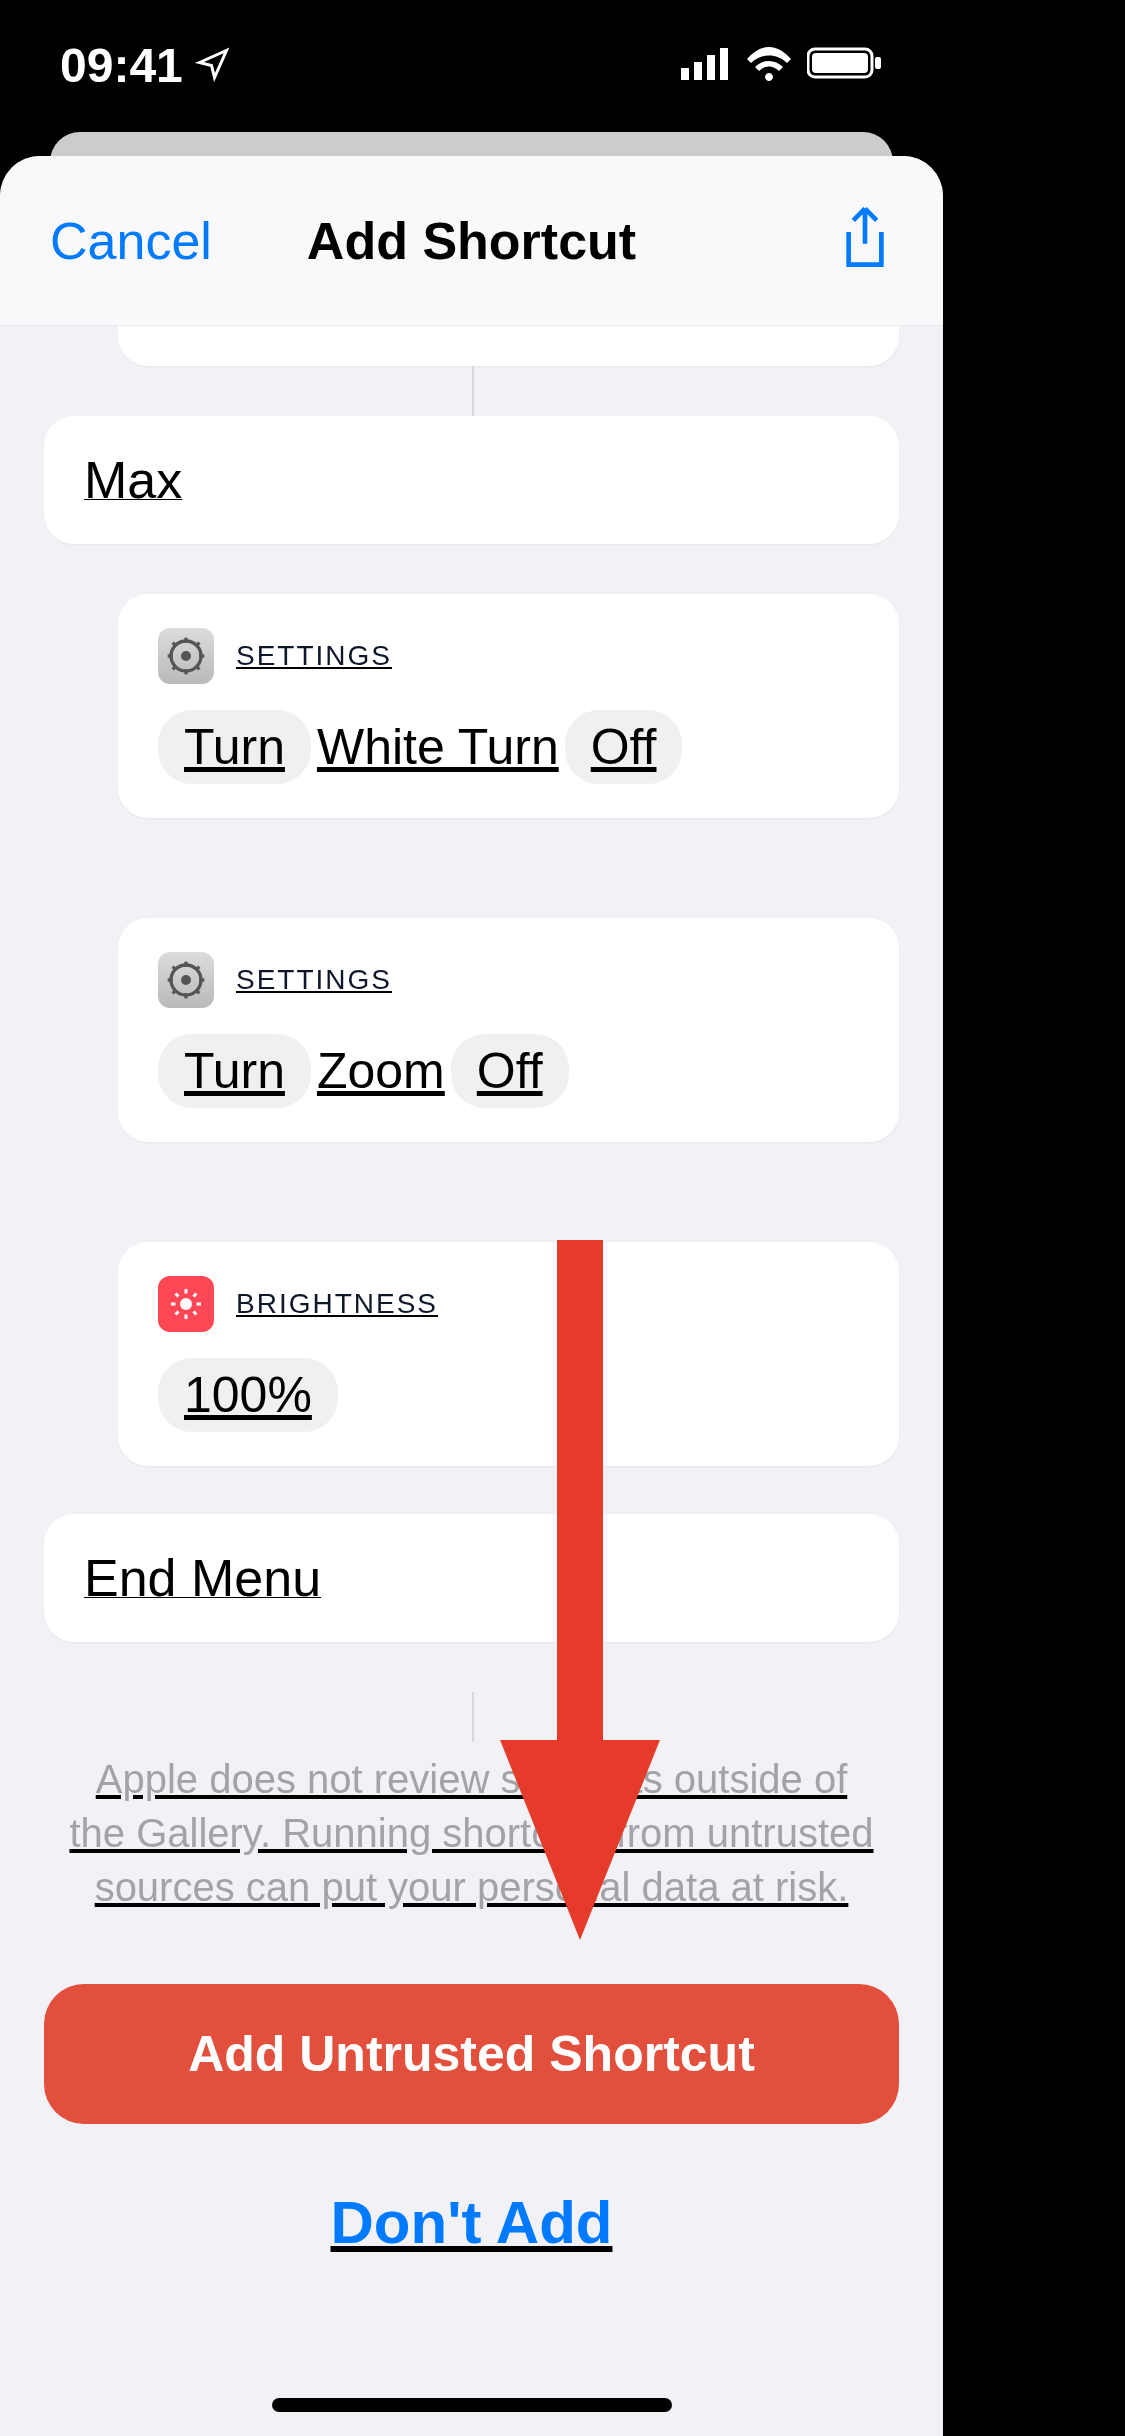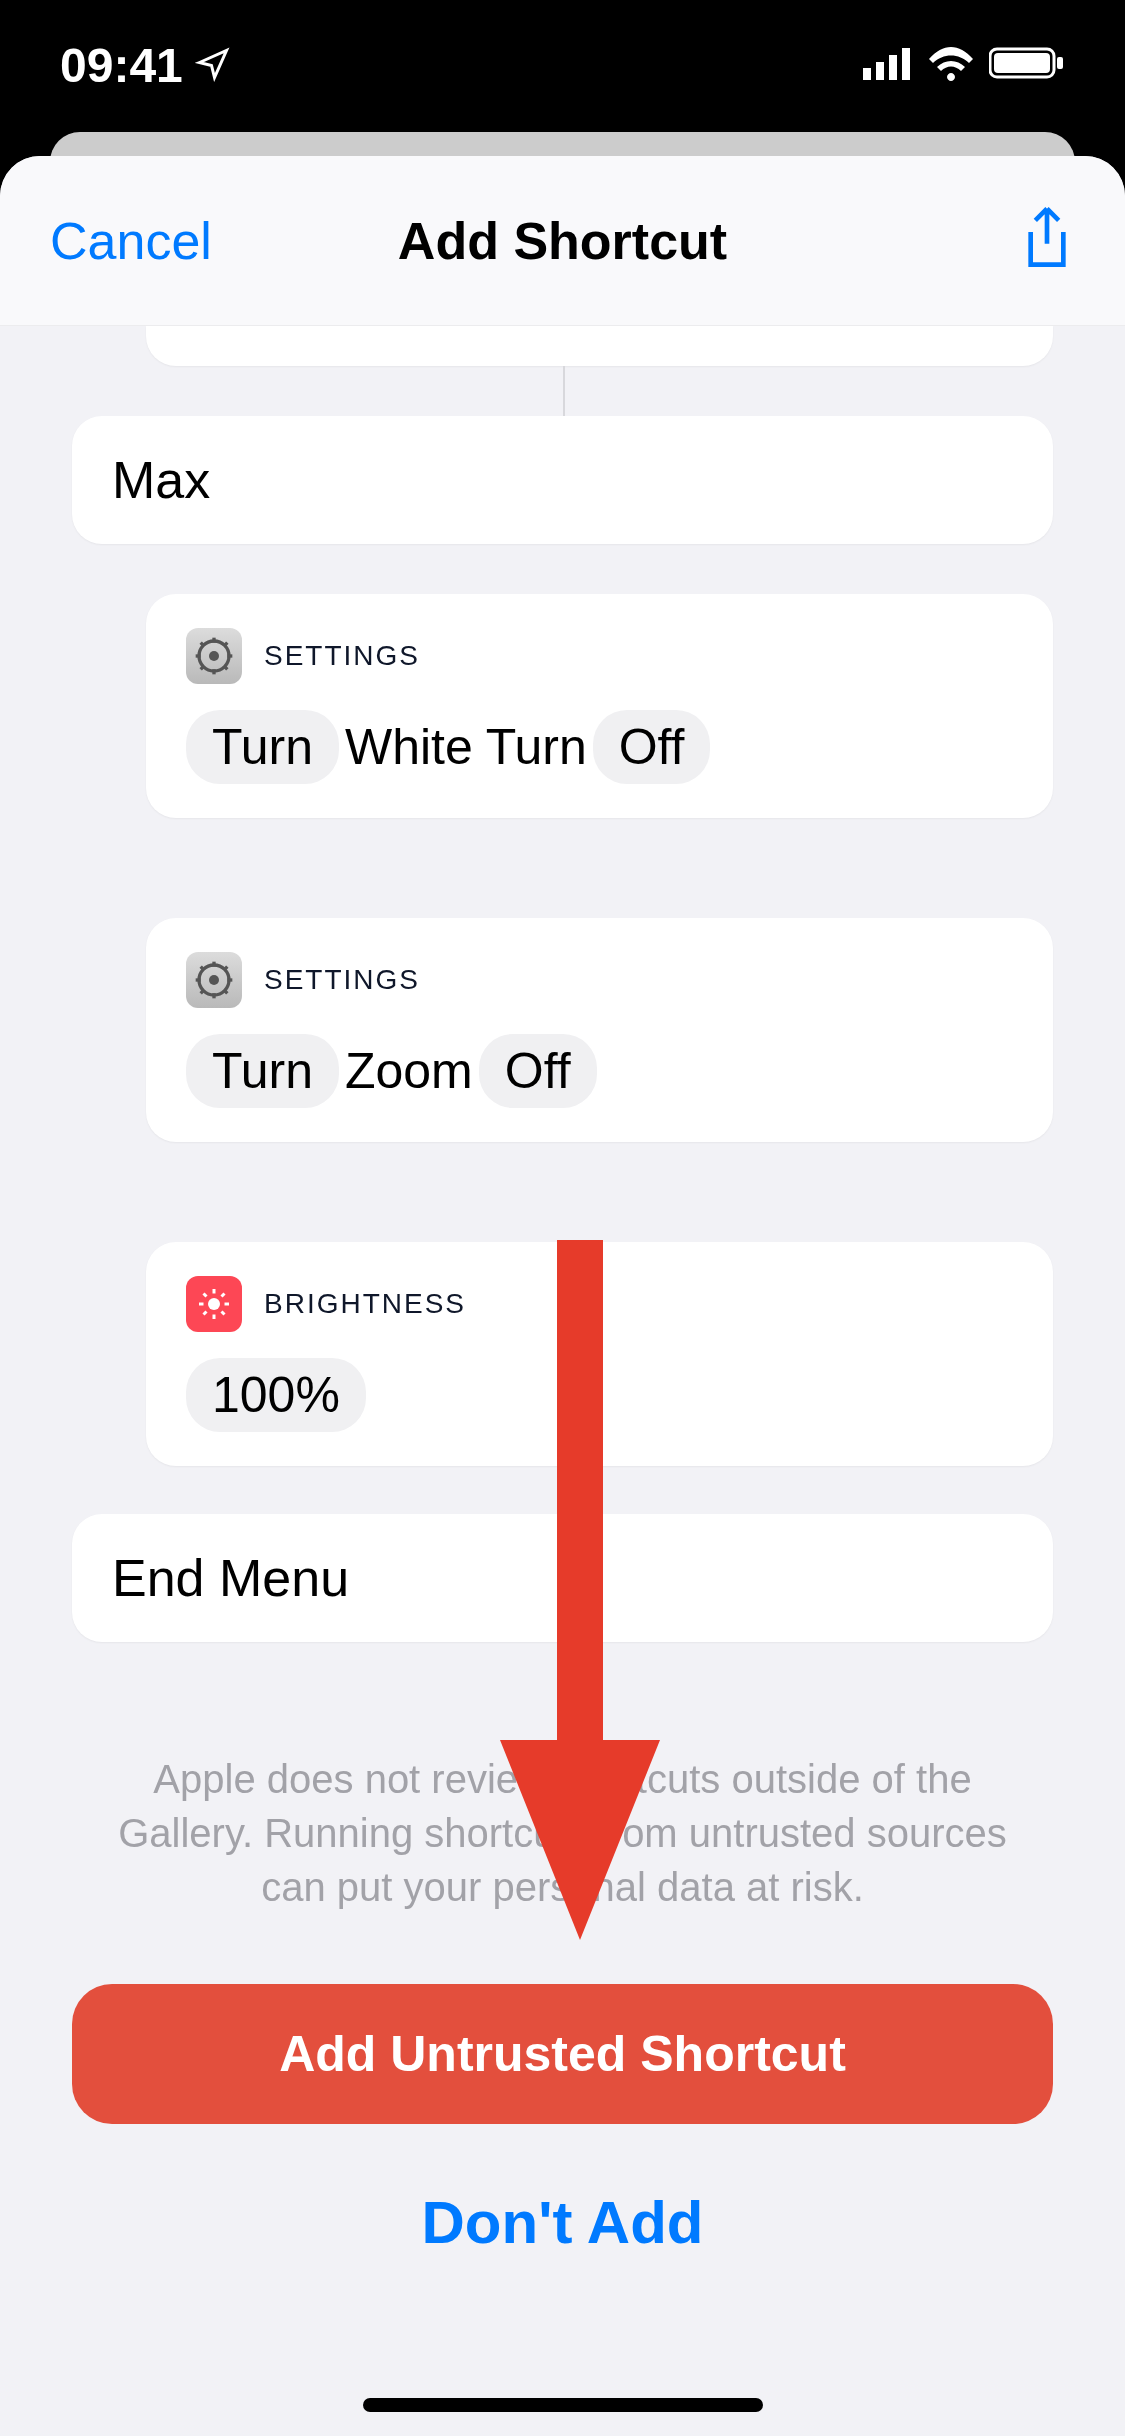--- a/index.html
+++ b/index.html
@@ -1,32 +1,32 @@
 <!DOCTYPE html>
 <html><head>
 <meta charset="utf-8">
 <style>
   * { box-sizing: border-box; margin: 0; padding: 0; }
   html, body { width: 1125px; height: 2436px; font-family: -apple-system, "Helvetica Neue", Arial, sans-serif; background:#000; }
-  .phone { width:1125px; height:2436px; background:#000; position:relative; overflow:hidden; }
+  .phone { width:943px; height:2436px; background:#000; position:relative; overflow:hidden; }
   
   
   .status-bar { position:absolute; top:0; left:0; right:0; height:130px; display:flex; align-items:center; justify-content:space-between; padding:0 60px; color:#fff; }
   .status-left { display:flex; align-items:center; gap:12px; font-size:48px; font-weight:600; }
   .status-right { display:flex; align-items:center; gap:14px; }
   
   
   .sheet-back { position:absolute; top:132px; left:50px; right:50px; height:40px; background:#ccc; border-radius:30px 30px 0 0; }
   .sheet { position:absolute; top:156px; left:0; right:0; bottom:0; background:#f2f2f6; border-radius:40px 40px 0 0; overflow:hidden; }
   .sheet-header { height:170px; display:flex; align-items:center; justify-content:space-between; padding:0 50px; background:rgba(249,249,251,0.95); border-bottom:1px solid rgba(0,0,0,0.05); }
   .hdr-cancel { color:#007aff; font-size:52px; font-weight:400; }
   .hdr-title  { color:#000; font-size:52px; font-weight:600; position:absolute; left:50%; transform:translateX(-50%); }
   .hdr-share svg { width:56px; height:70px; }
   
-  .content { padding:0 72px; position:relative; height:calc(100% - 170px); }
+  .content { padding:0 44px; position:relative; height:calc(100% - 170px);text-decoration:underline; }
   
   .connector-line { position:absolute; left:50%; width:2px; background:#d8d8dc; }
   
   .card { background:#fff; border-radius:30px; box-shadow:0 1px 2px rgba(0,0,0,0.05); padding:34px 40px; margin-top:48px; position:relative; }
   .card.stub { height:40px; padding:0; margin-top:0; border-radius:0 0 30px 30px; }
   .indent { margin-left:74px; margin-right:0; }
   
   .card-label-row { display:flex; align-items:center; gap:22px; margin-bottom:26px; }
   .app-label { color:#0f172a; font-size:28px; letter-spacing:2px; font-weight:500; }
   .settings-ic { width:56px; height:56px; border-radius:12px; background:linear-gradient(#dcdcdc,#b9b9b9); display:flex; align-items:center; justify-content:center; }

